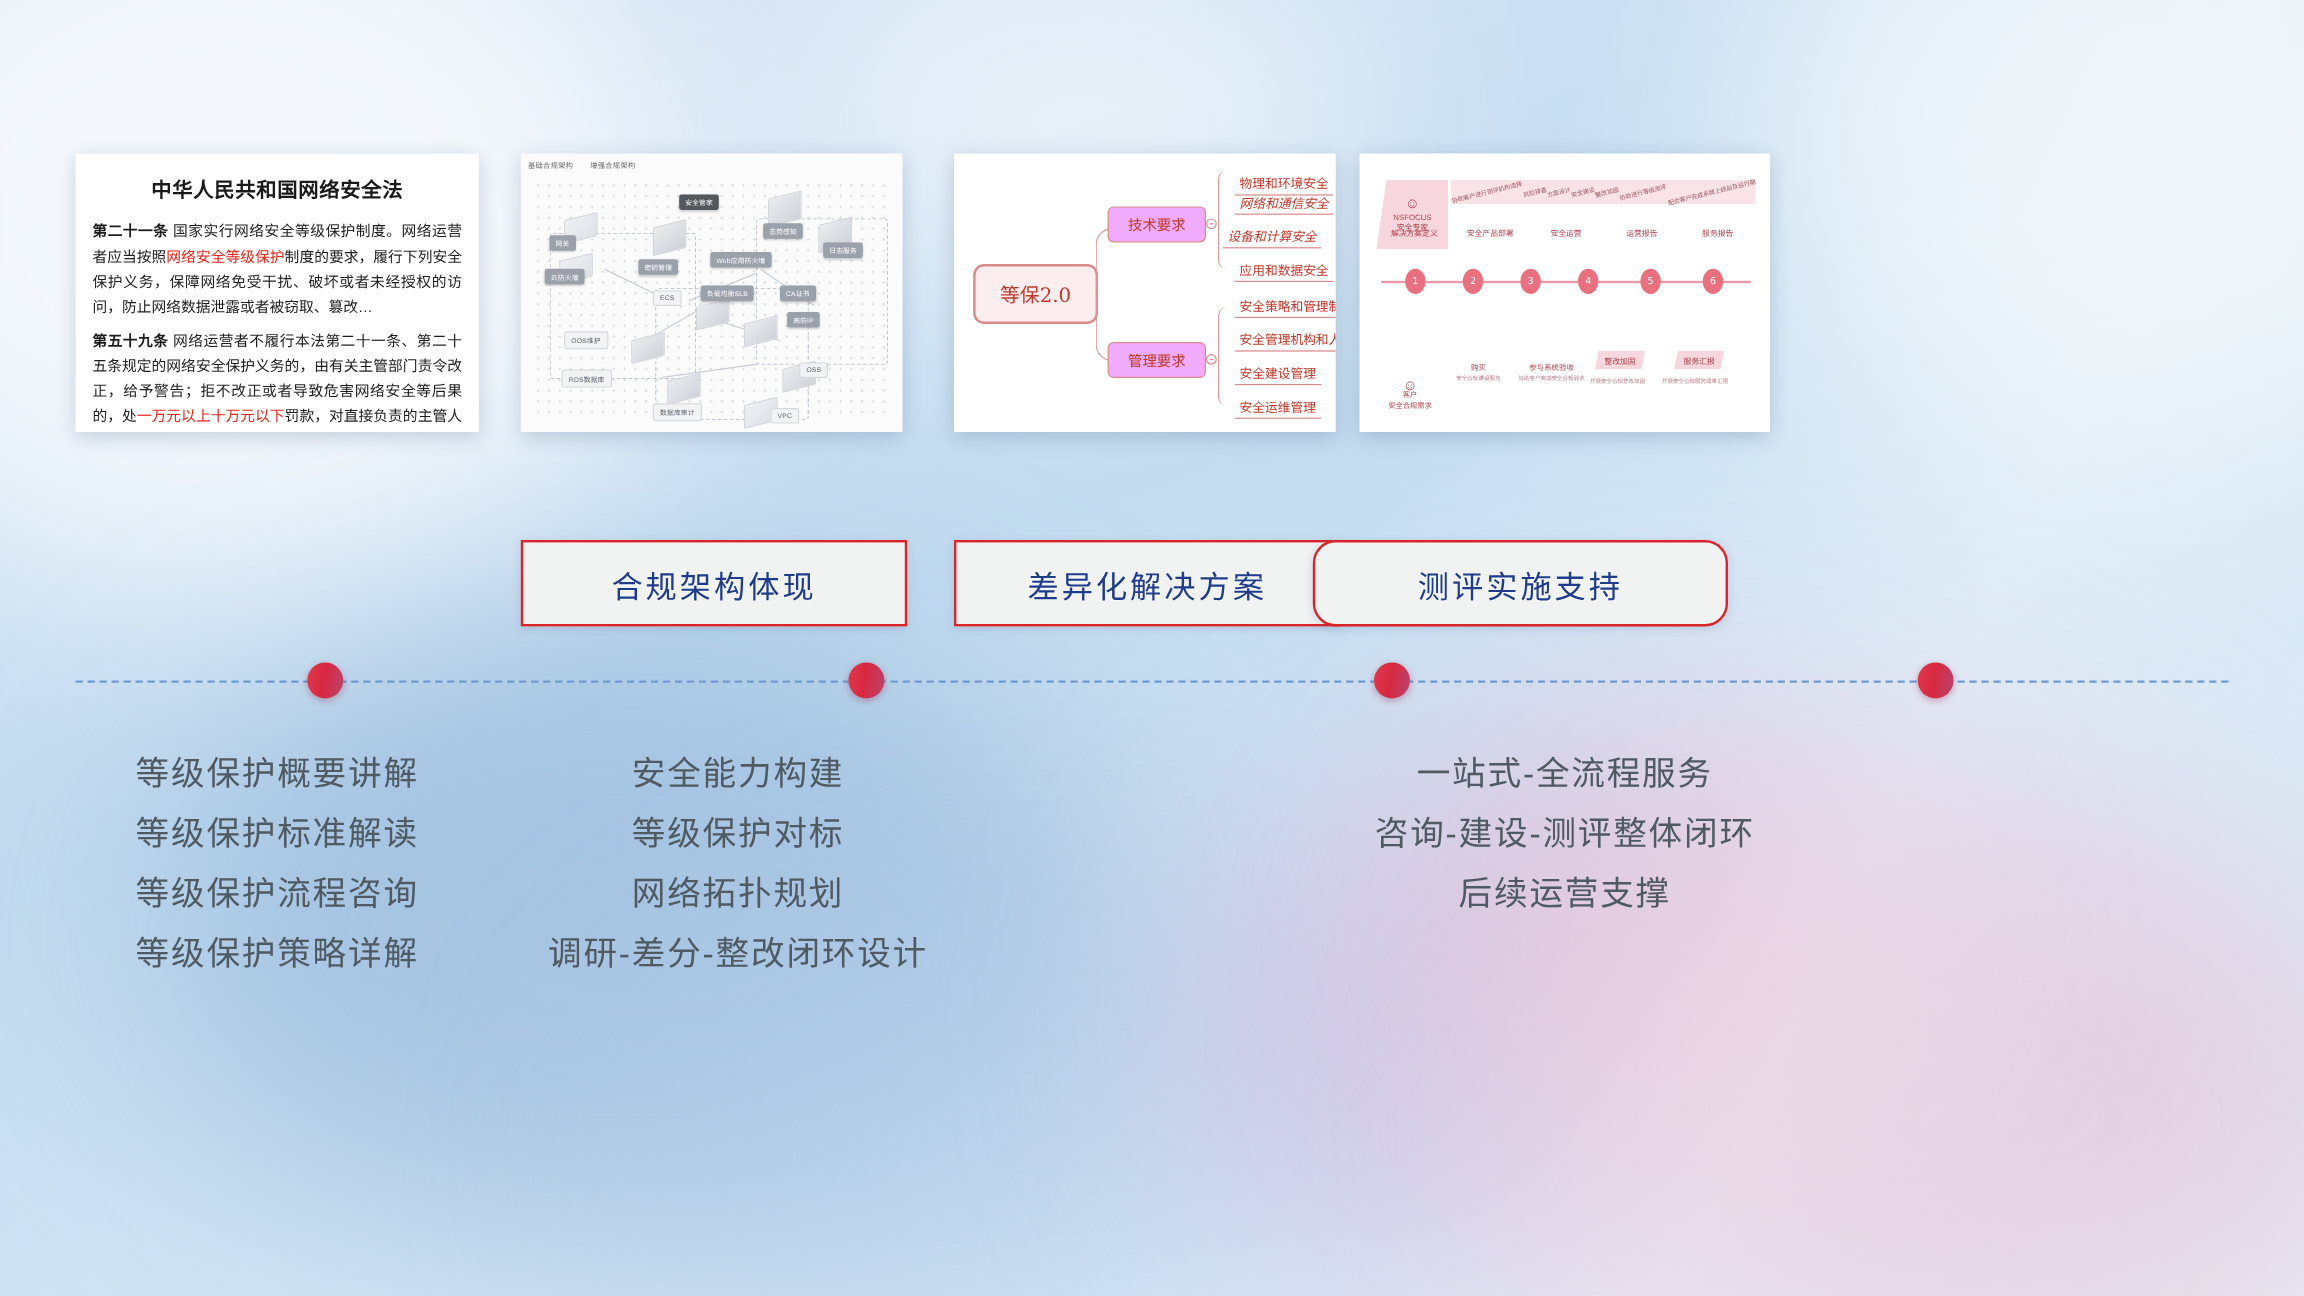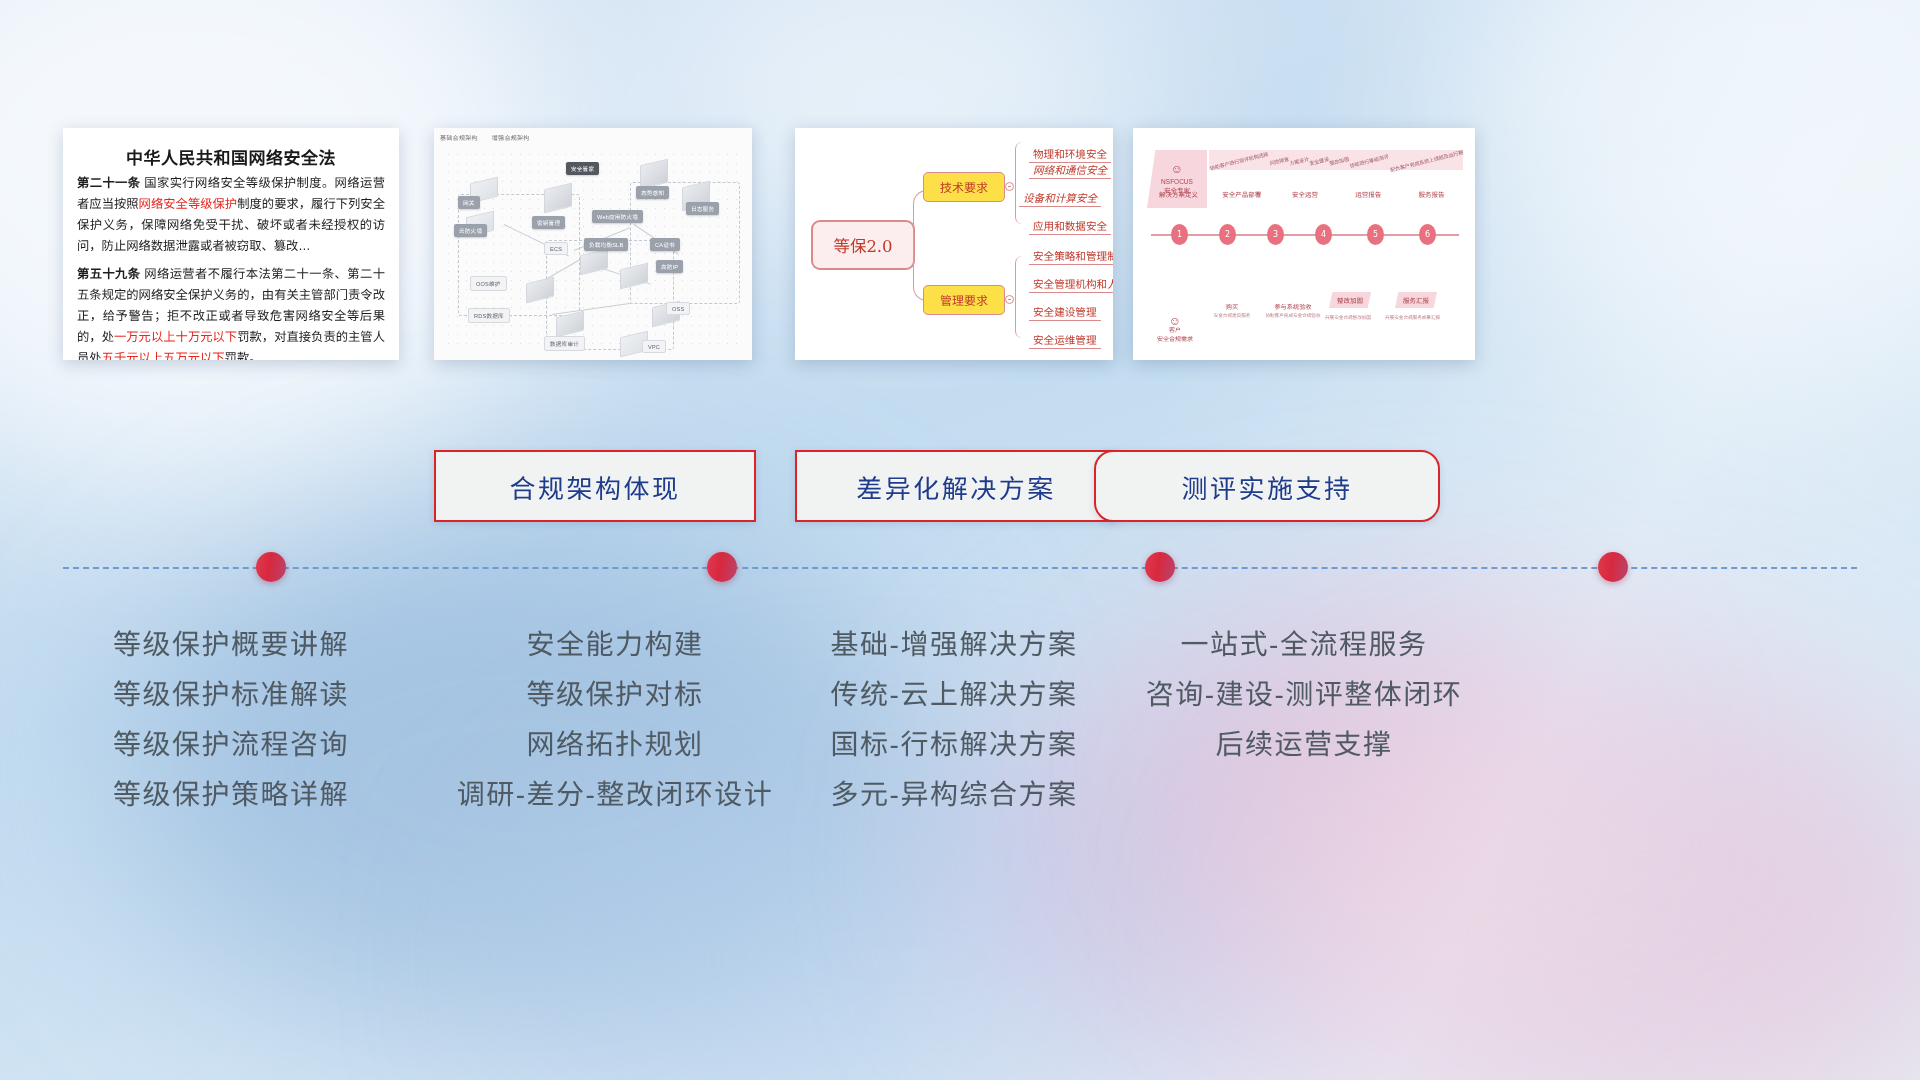--- a/index.html
+++ b/index.html
@@ -38,21 +38,21 @@
   }
   .card-1{left:63px;width:336px;}
   .card-2{left:434px;width:318px;}
   .card-3{left:795px;width:318px;}
   .card-4{left:1133px;width:342px;}
 
   
   .doc{padding:12px 14px 0 14px;box-sizing:border-box;height:100%;}
   .doc-title{
     text-align:center;font-size:17px;font-weight:bold;color:#1a1a1a;
-    letter-spacing:.5px;margin:4px 0 4px 0;
+    letter-spacing:.5px;margin:4px 0 14px 0;
   }
   .doc-p{font-size:12.3px;line-height:21px;color:#1d1d1d;margin:0 0 7px 0;text-align:justify;}
   .doc-p b{font-weight:bold;}
   .hl{color:#e8261c;}
 
   
   .arch{position:relative;width:100%;height:100%;background:#fbfbfb;}
   .arch-tabs{position:absolute;left:6px;top:5px;font-size:6px;color:#6d6d6d;letter-spacing:.3px;}
   .arch-tabs span{margin-right:12px;}
   .arch-dots{
@@ -82,21 +82,21 @@
   
   .mind{position:relative;width:100%;height:100%;background:#fff;}
   .mm-root{
     position:absolute;left:16px;top:92px;width:100px;height:46px;
     border:2.5px solid #d98a8a;background:#fcedee;border-radius:9px;
     display:flex;align-items:center;justify-content:center;
     color:#c0392b;font-size:16.5px;font-family:"DejaVu Serif","Liberation Serif",serif;
   }
   .mm-mid{
     position:absolute;width:80px;height:28px;border:1.4px solid #d98a8a;
-    background:#fde047;border-radius:5px;
+    background:#f0abfc;border-radius:5px;
     display:flex;align-items:center;justify-content:center;
     color:#c0392b;font-size:12px;font-family:Liberation Serif, serif;
   }
   .mm-mid.tech{left:128px;top:44px;}
   .mm-mid.mgmt{left:128px;top:157px;}
   .mm-leaf{
     position:absolute;color:#c0392b;font-size:10.6px;white-space:nowrap;
     font-family:"DejaVu Serif","Liberation Serif",serif;
     border-bottom:1.6px solid #d98a8a;padding:0 4px 2px 4px;line-height:12px;
   }
@@ -386,26 +386,20 @@
       <div class="list-item">等级保护策略详解</div>
     </div>
 
     <div class="list list-2">
       <div class="list-item">安全能力构建</div>
       <div class="list-item">等级保护对标</div>
       <div class="list-item">网络拓扑规划</div>
       <div class="list-item">调研-差分-整改闭环设计</div>
     </div>
 
-    <div class="list list-3">
-      <div class="list-item">基础-增强解决方案</div>
-      <div class="list-item">传统-云上解决方案</div>
-      <div class="list-item">国标-行标解决方案</div>
-      <div class="list-item">多元-异构综合方案</div>
-    </div>
 
     <div class="list list-4">
       <div class="list-item">一站式-全流程服务</div>
       <div class="list-item">咨询-建设-测评整体闭环</div>
       <div class="list-item">后续运营支撑</div>
     </div>
   </div>
 
 </div>
 

